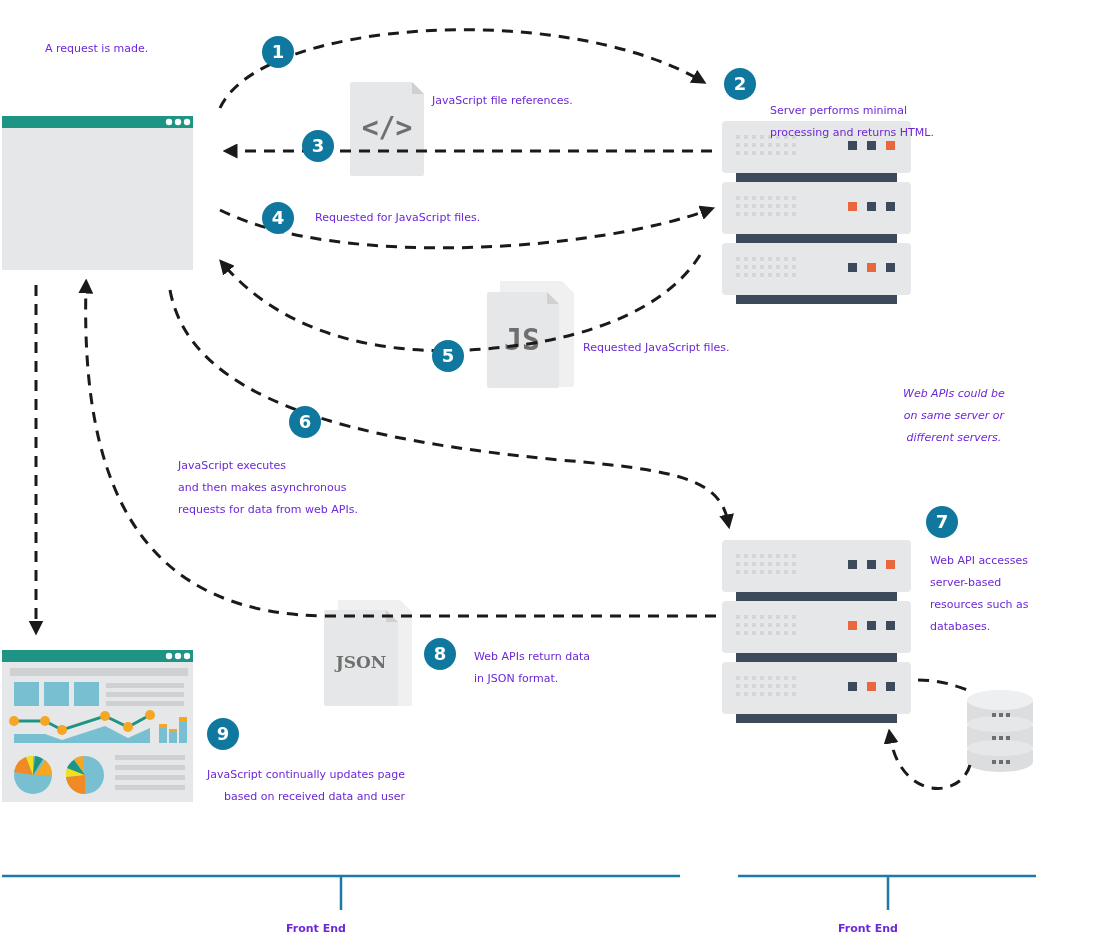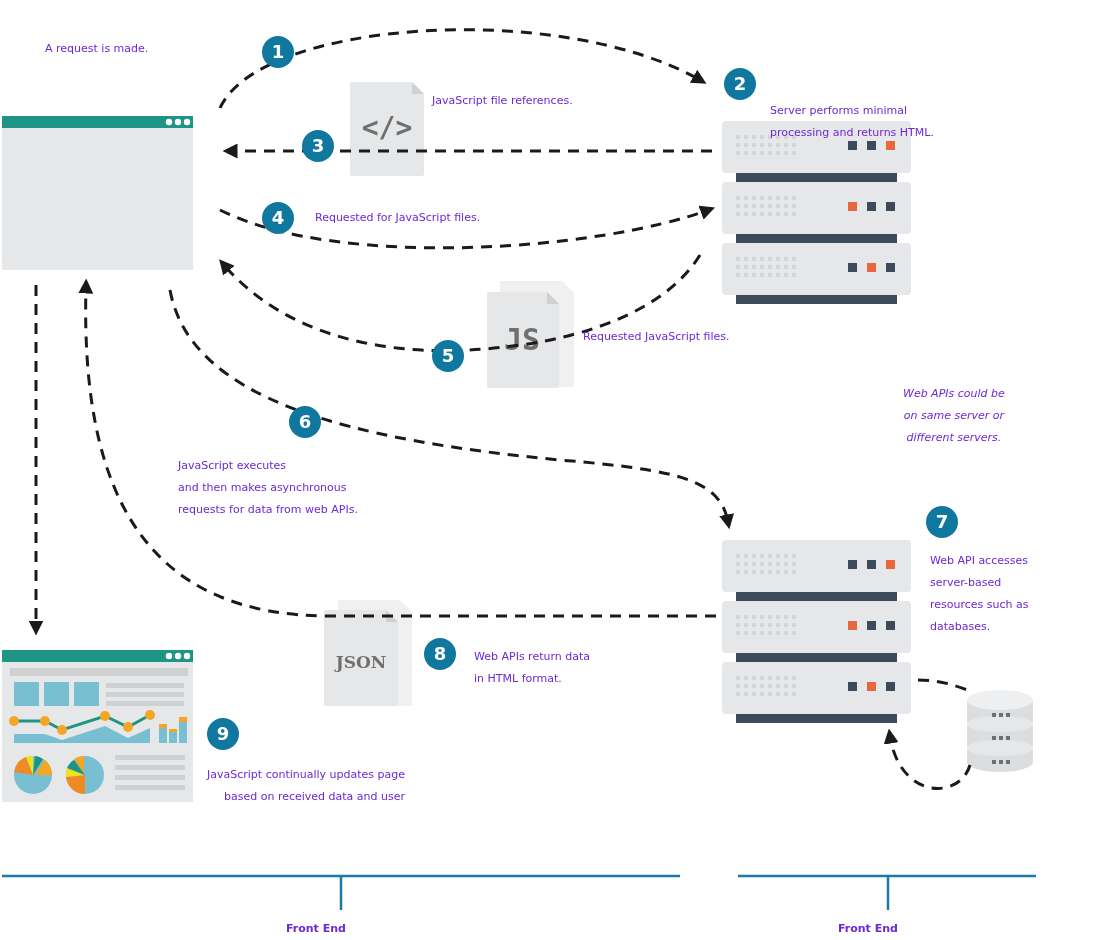--- a/index.html
+++ b/index.html
@@ -345,37 +345,37 @@
 <div class="txt" style="left:770px;top:60px;margin-top:40px;">
   <div>Server performs minimal</div>
   <div>processing and returns HTML.</div>
 </div>
 <div class="txt" style="left:432px;top:90px;">
   <div>JavaScript file references.</div>
 </div>
 <div class="txt" style="left:315px;top:207px;">
   <div>Requested for JavaScript files.</div>
 </div>
-<div class="txt" style="left:583px;top:326px;text-align:right;">
+<div class="txt" style="left:583px;top:337px;text-align:right;">
   <div>Requested JavaScript files.</div>
 </div>
 <div class="txt" style="left:178px;top:455px;">
   <div>JavaScript executes</div>
   <div>and then makes asynchronous</div>
   <div>requests for data from web APIs.</div>
 </div>
 <div class="txt" style="left:930px;top:550px;">
   <div>Web API accesses</div>
   <div>server-based</div>
   <div>resources such as</div>
   <div>databases.</div>
 </div>
 <div class="txt" style="left:474px;top:646px;">
   <div>Web APIs return data</div>
-  <div>in HTML format.</div>
+  <div>in JSON format.</div>
 </div>
 <div class="txt" style="left:207px;top:764px;text-align:right;">
   <div>JavaScript continually updates page</div>
   <div>based on received data and user</div>
 </div>
 <div class="txt italic" style="left:903px;top:383px;">
   <div>Web APIs could be</div>
   <div>on same server or</div>
   <div>different servers.</div>
 </div>

